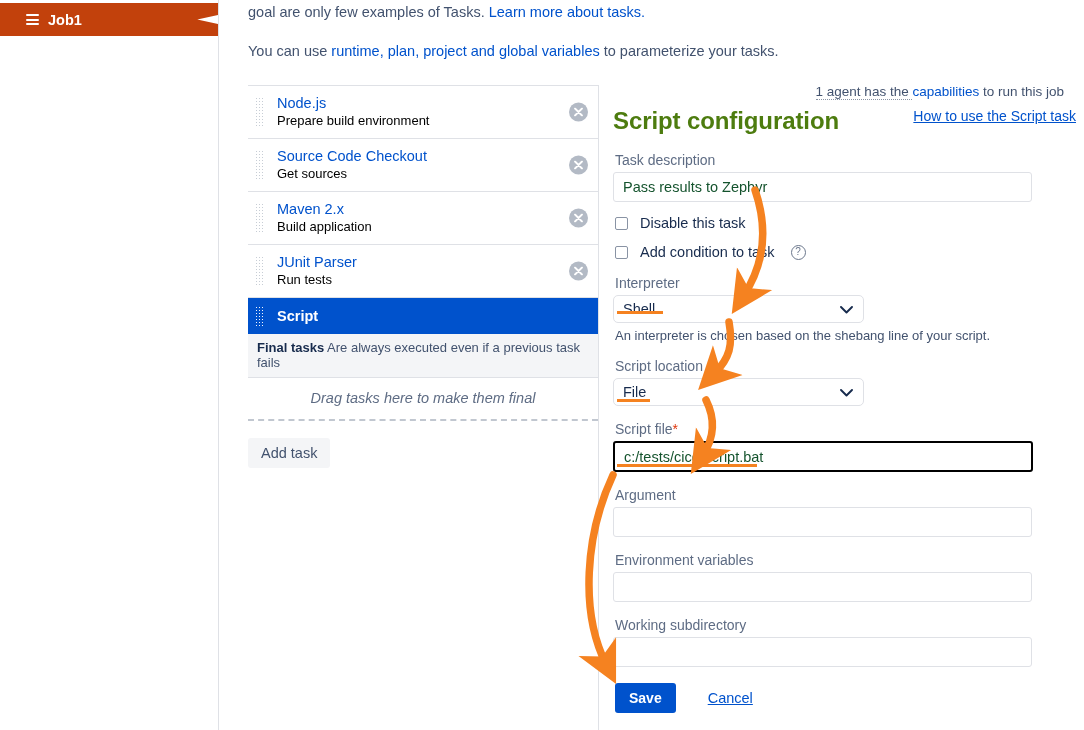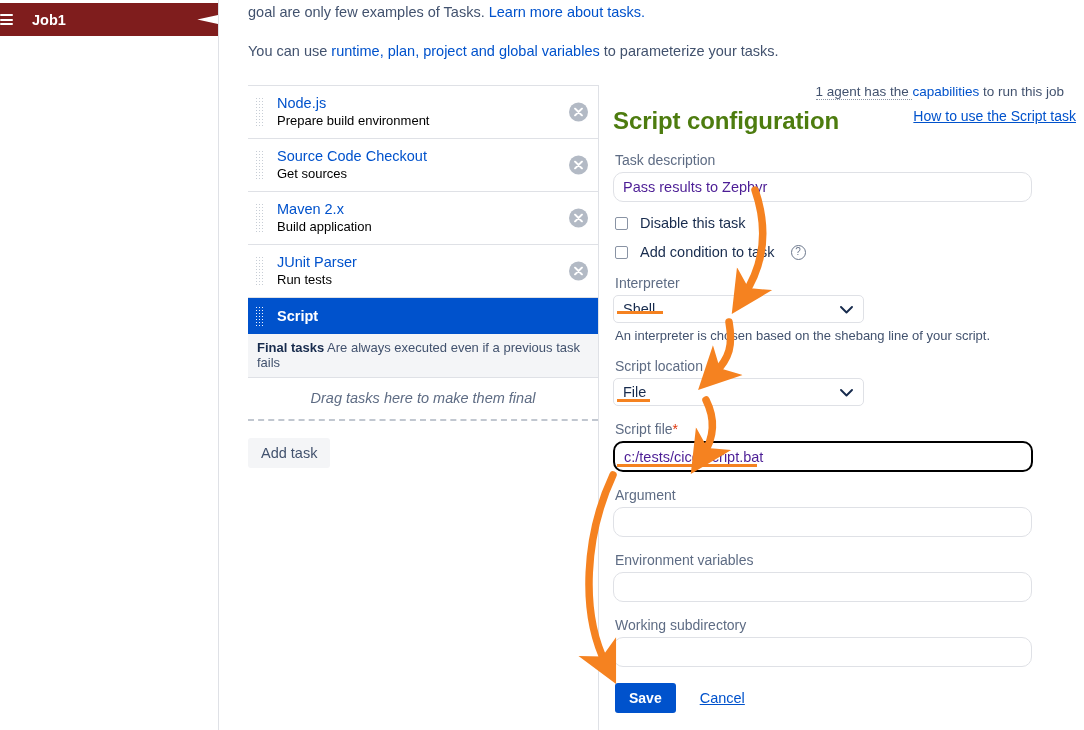--- a/index.html
+++ b/index.html
@@ -12,22 +12,23 @@
   }
   #root { position: relative; width: 1084px; height: 730px; background:#fff; }
 
   
   .leftnav {
     position: absolute; left: 0; top: 0; width: 219px; height: 730px;
     background: #ffffff; border-right: 1px solid #dfe1e6;
   }
   .job-tab {
     position: absolute; left: 0; top: 3px; width: 218px; height: 33px;
-    background: #7f1d1d; color: #ffffff;
-    display: flex; align-items: center; gap: 19px;
+    background: #c2410c; color: #ffffff;
+    display: flex; align-items: center; gap: 9px;
+    padding-left: 26px;
     font-size: 14.5px; font-weight: bold;
     clip-path: polygon(0 0, 100% 0, 100% 36%, 90.5% 50%, 100% 64%, 100% 100%, 0 100%);
   }
   .list-icon { display:flex; flex-direction:column; justify-content:center; gap:2.5px; width:13px; }
   .list-icon i { display:block; height:2px; background:#fff; width:100%; border-radius:1px; }
   .list-icon i:nth-child(1){ width:100%; }
   .list-icon i:nth-child(2){ width:100%; }
   .list-icon i:nth-child(3){ width:100%; }
 
   
@@ -105,22 +106,22 @@
   .cfg-head { display:flex; justify-content:space-between; align-items:flex-start; }
   .cfg-title { font-size:24px; font-weight:bold; color:#4d7c0f; letter-spacing:-0.1px; }
   .howto { text-align:right; width:205px; font-size:14px; line-height:1.35; color:#0052cc; }
 
   .field-label { color:#5e6c84; font-size:14px; margin:15px 0 4px 2px; }
   .field-label.first { margin-top:17px; }
   .req { color:#de350b; }
 
   .inp {
     display:block; width:419px; height:30px;
-    border:1px solid #dfe1e6; border-radius:10px; background:#fff;
-    font-family:inherit; font-size:14.5px; color:#4c1d95;
+    border:1px solid #dfe1e6; border-radius:3px; background:#fff;
+    font-family:inherit; font-size:14.5px; color:#14532d;
     padding:0 9px; outline:none;
   }
   .inp.highlight { border:2px solid #000000; height:31px; width:420px; }
 
   .checkrow { display:flex; align-items:center; gap:12px; margin-top:13px; margin-left:2px; }
   .checkrow:first-of-type { margin-top:16px; }
   .cbox { width:13px; height:13px; border:1px solid #8993a4; border-radius:2px; background:#fff; flex:none; }
   .cb-label { font-size:14.5px; color:#172b4d; }
   .qmark {
     width:15px; height:15px; border-radius:50%; border:1.3px solid #6b778c;
@@ -134,21 +135,21 @@
     width:251px; height:28px; border:1px solid #dfe1e6; border-radius:5px;
     background:#fff; font-family:inherit; font-size:14.5px; color:#172b4d;
     padding:0 9px; outline:none;
   }
   .chev {
     position:absolute; right:11px; top:50%; transform:translateY(-50%);
     pointer-events:none; color:#172b4d;
   }
   .hint { font-size:13px; color:#42526e; margin-top:5px; margin-left:2px; }
 
-  .btnrow { display:flex; align-items:center; gap:24px; margin-top:16px; margin-left:2px; }
+  .btnrow { display:flex; align-items:center; gap:32px; margin-top:16px; margin-left:2px; }
   .btn-save {
     background:#0052cc; color:#fff; border:none; border-radius:3px;
     font-family:inherit; font-size:14px; font-weight:bold;
     padding:7px 14px; cursor:pointer;
   }
   .btn-cancel { color:#0052cc; font-size:14.5px; cursor:pointer; }
 
   
   .overlay { position:absolute; left:0; top:0; width:1084px; height:730px; pointer-events:none; }
 </style>

